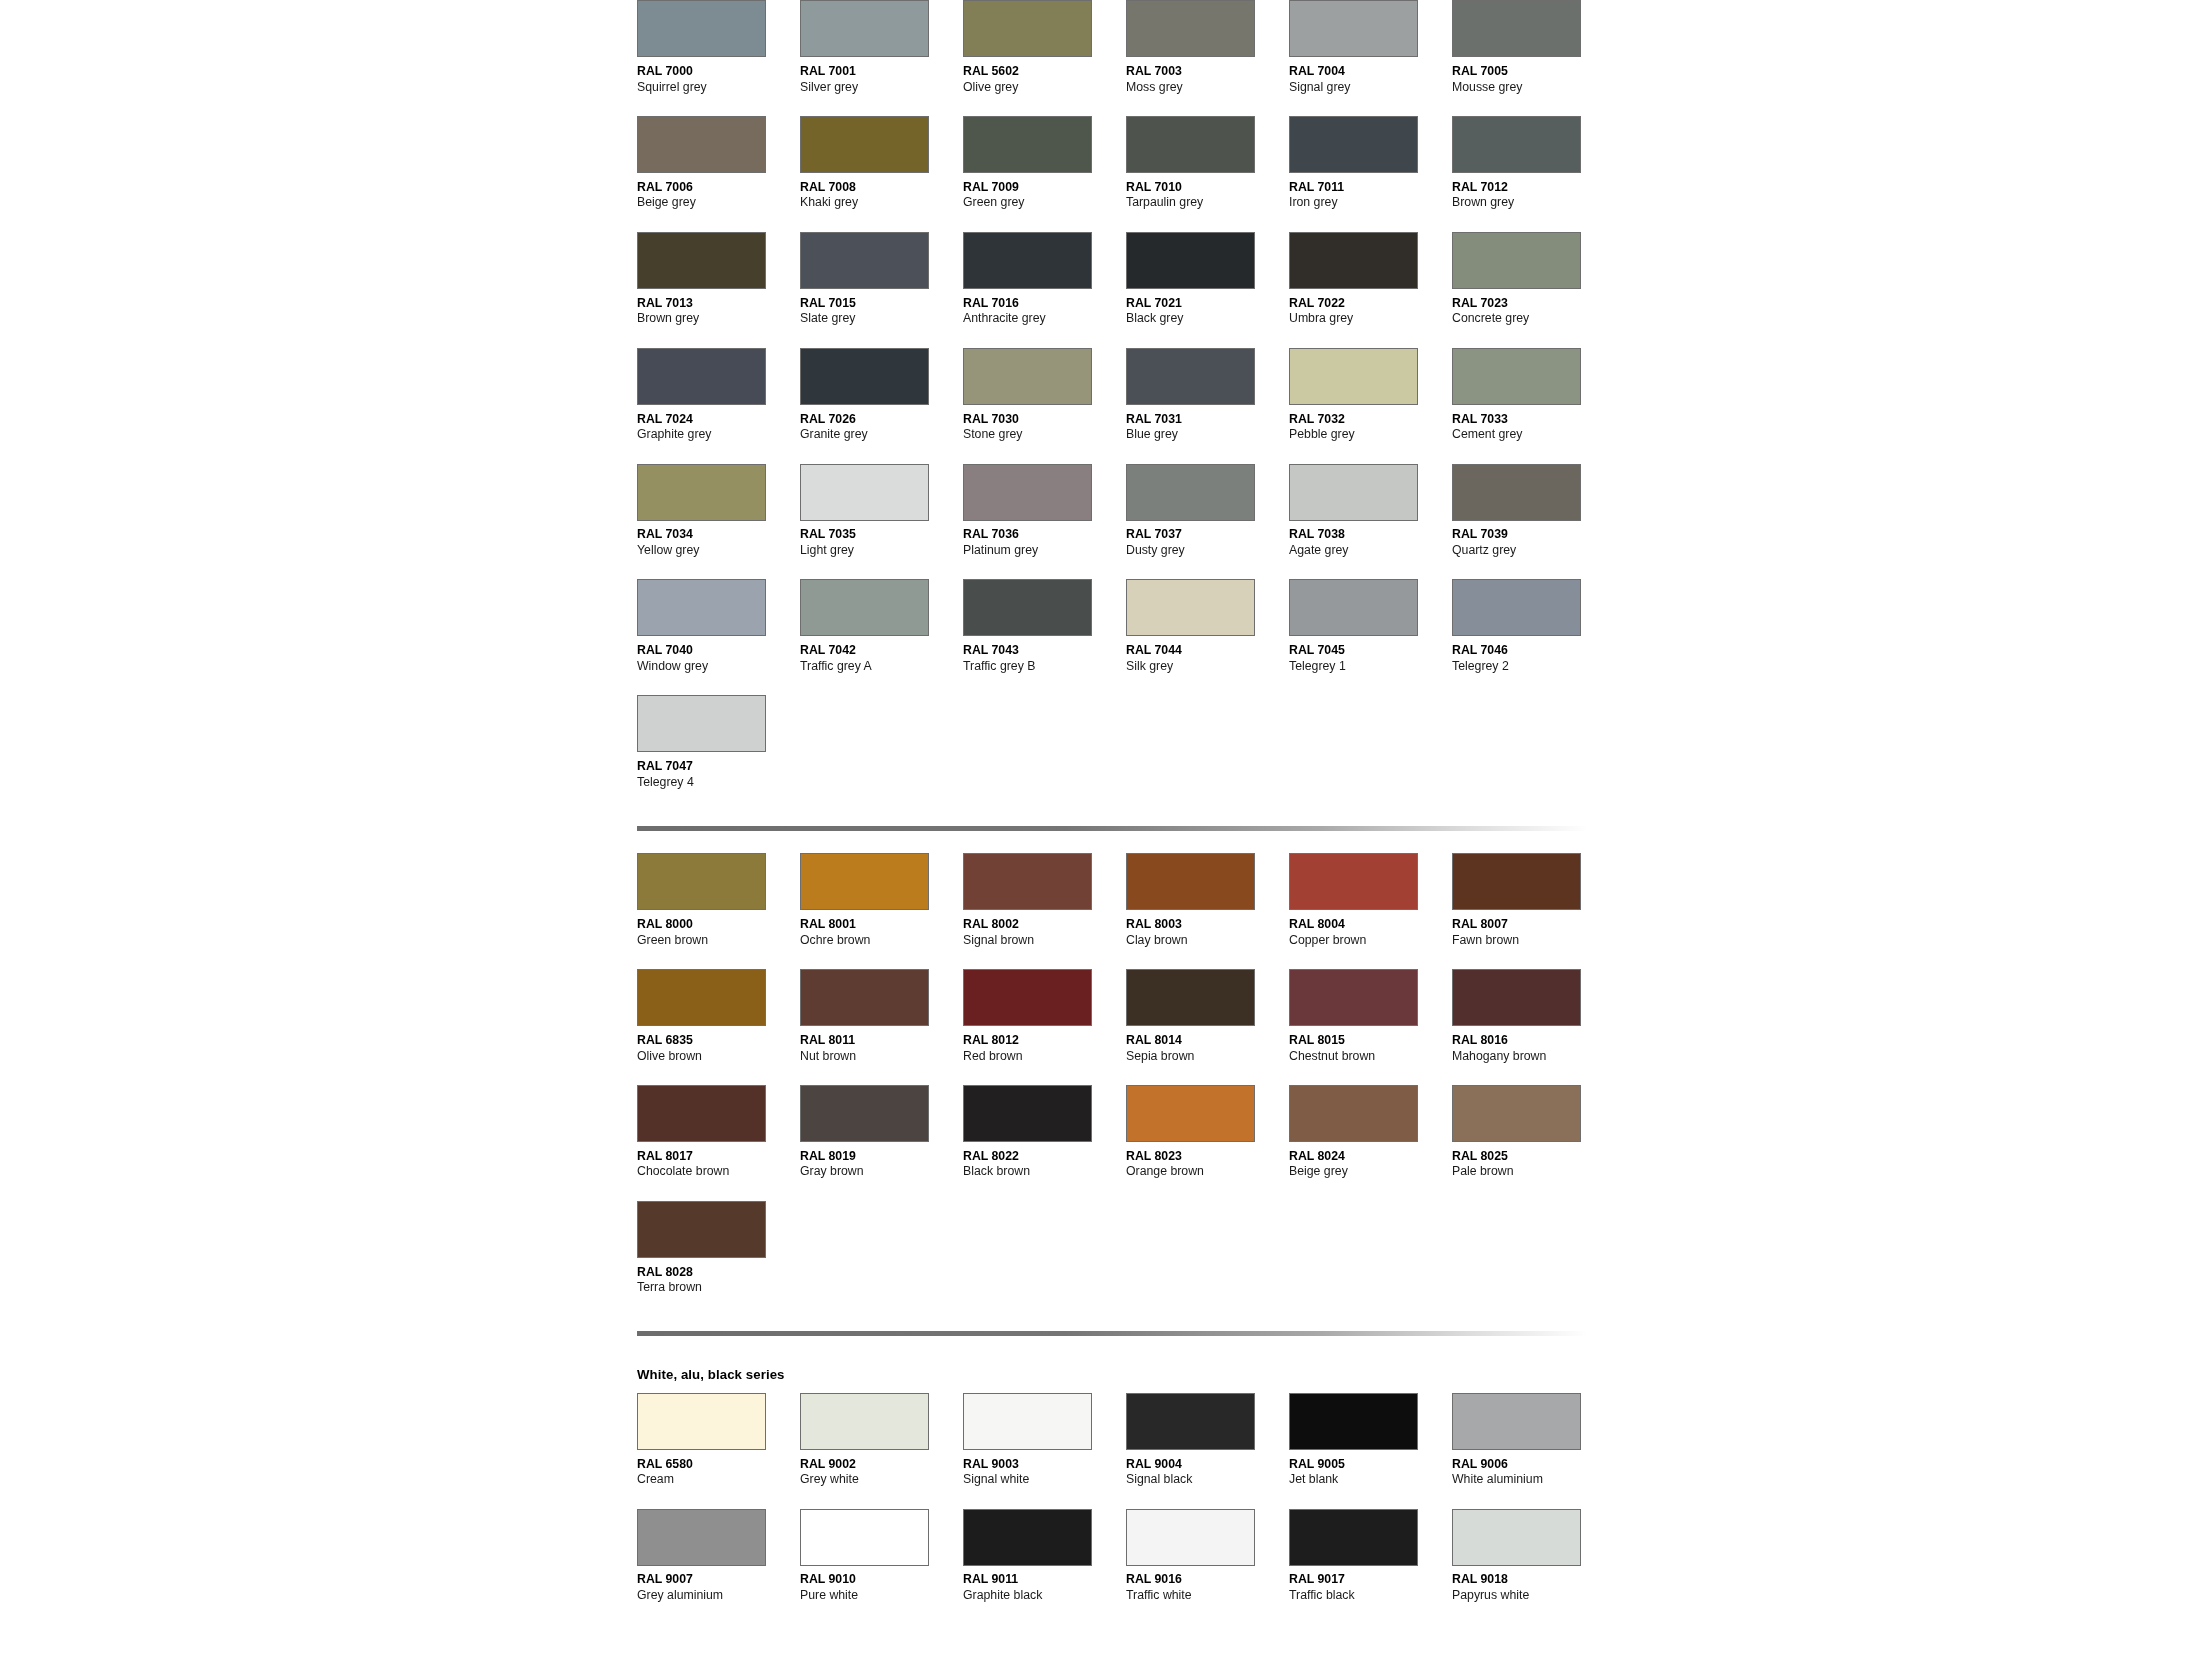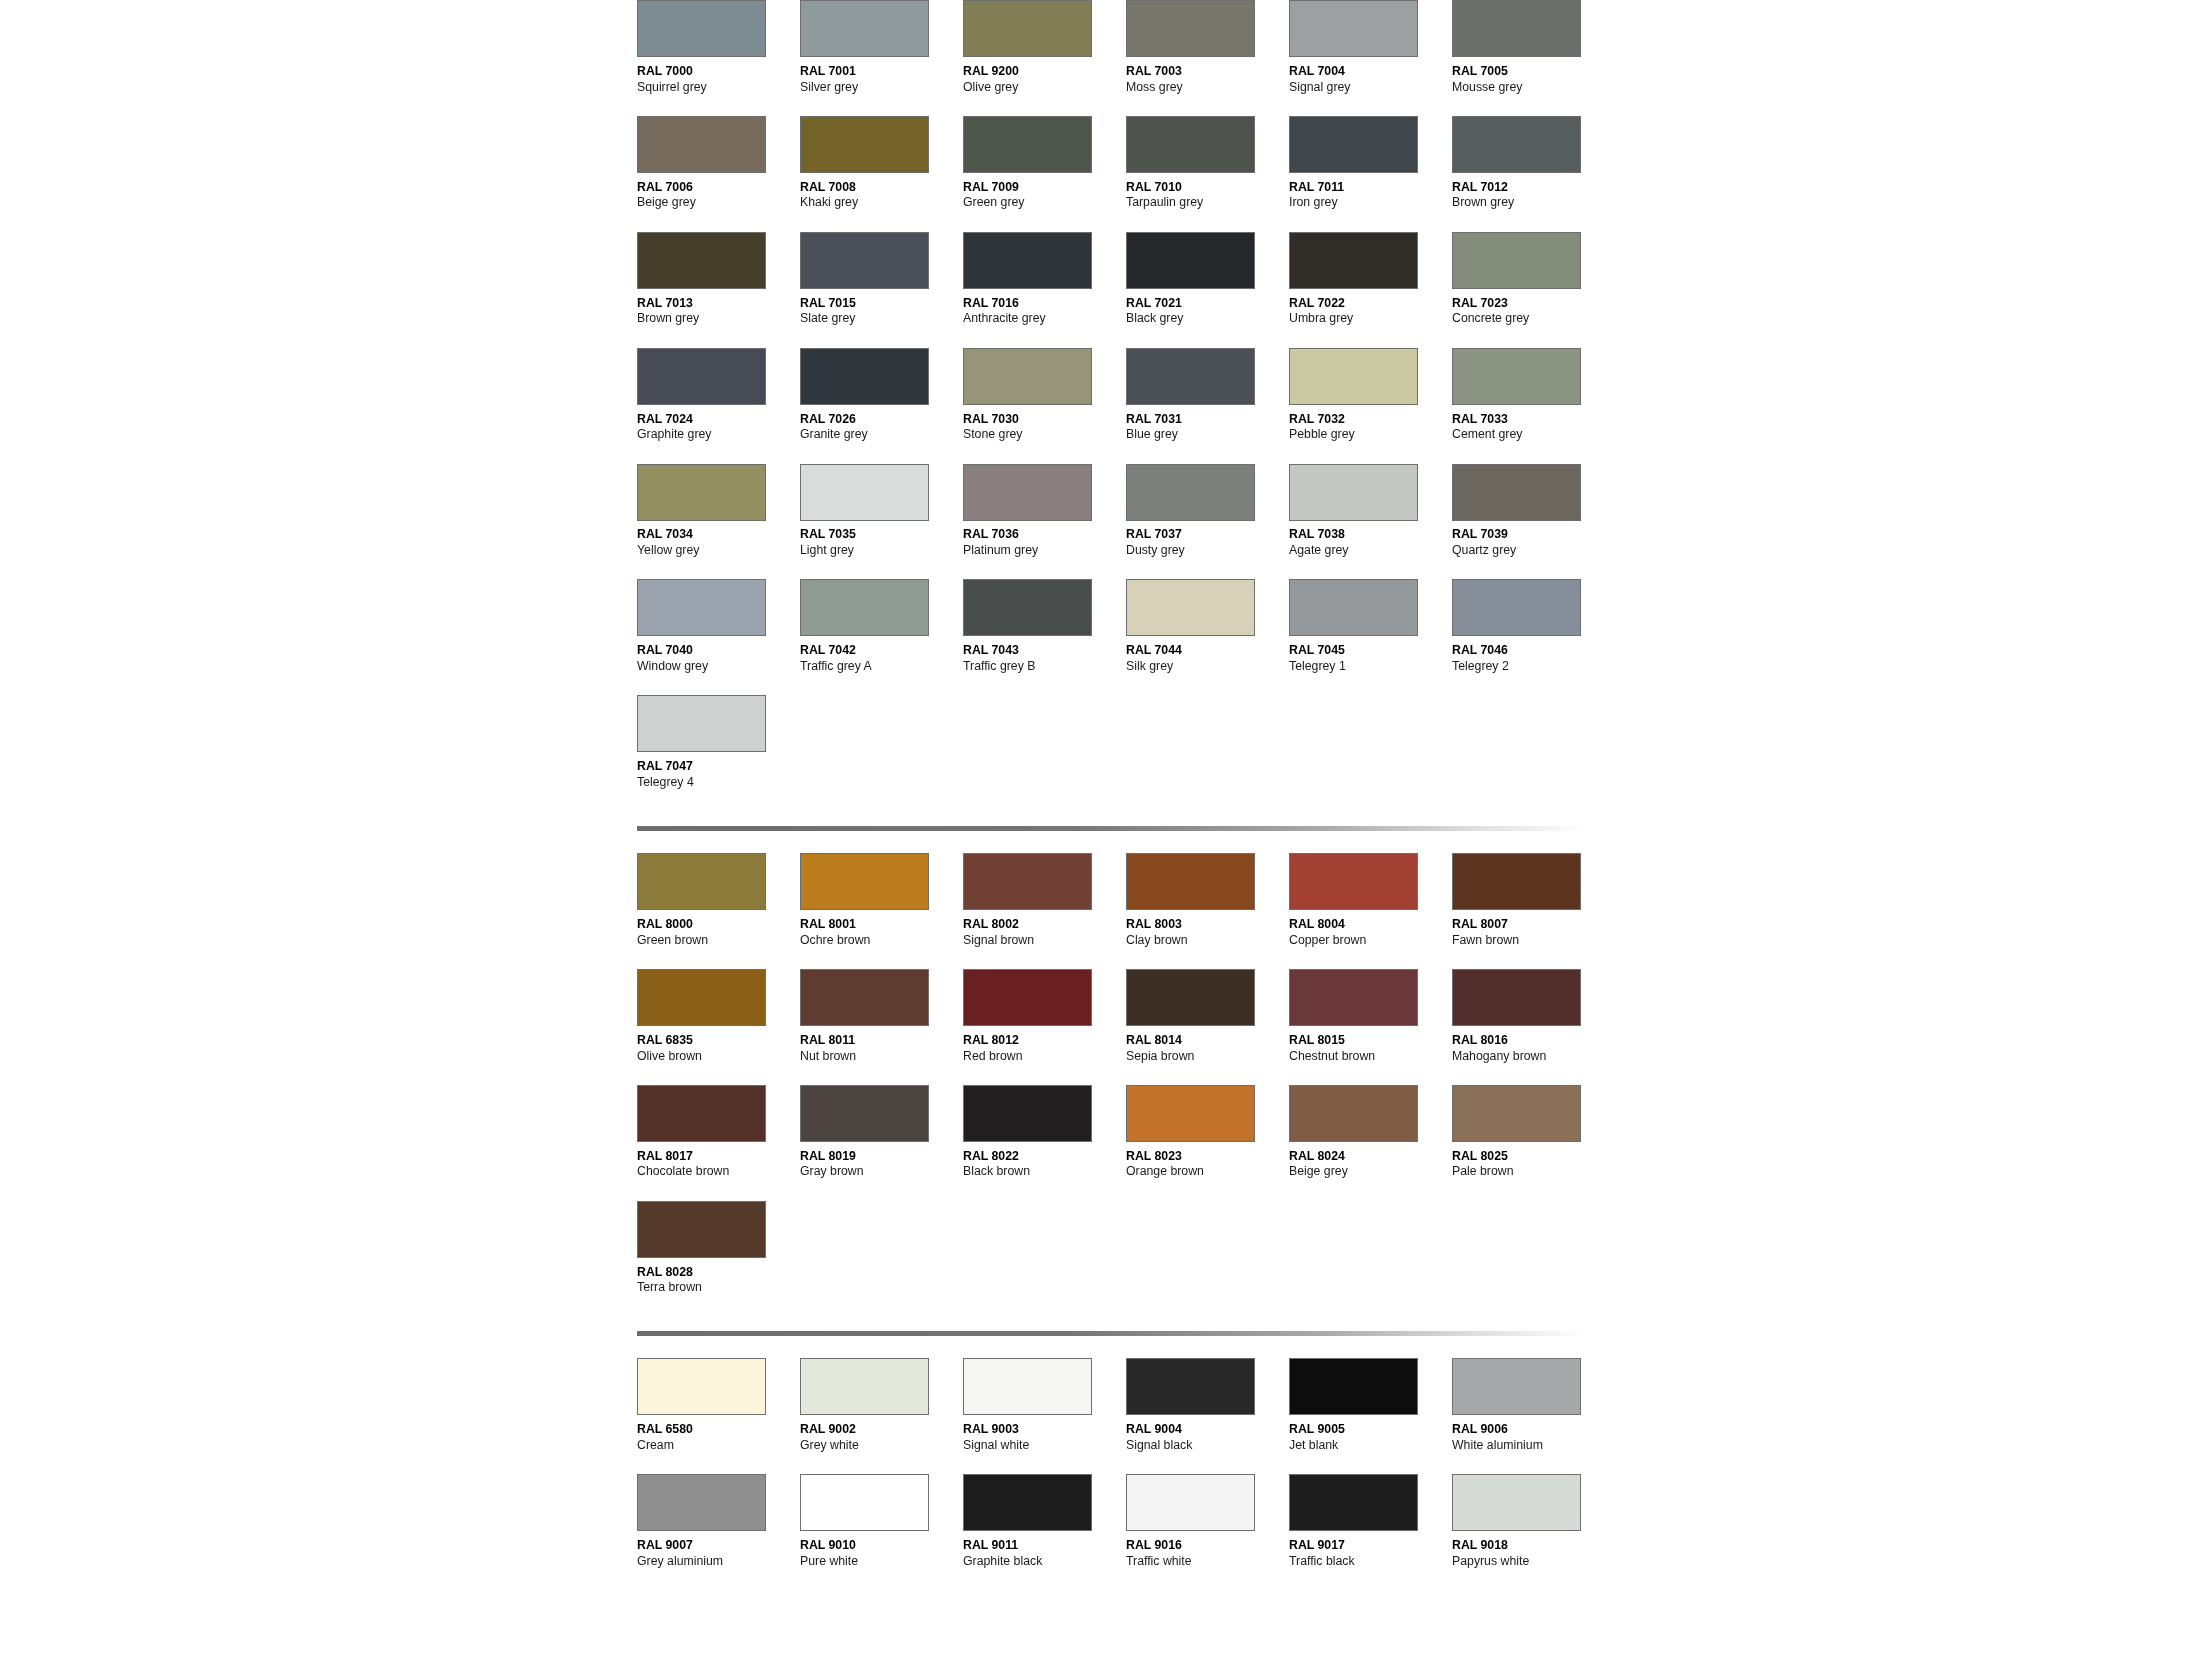--- a/index.html
+++ b/index.html
@@ -94,21 +94,21 @@
             <div class="swatch-code">RAL 7000</div>
             <div class="swatch-name">Squirrel grey</div>
           </div>
           <div class="swatch-cell">
             <div class="swatch-chip" style="background-color: rgb(143, 154, 157); border-color: rgb(110, 110, 110);"></div>
             <div class="swatch-code">RAL 7001</div>
             <div class="swatch-name">Silver grey</div>
           </div>
           <div class="swatch-cell">
             <div class="swatch-chip" style="background-color: rgb(130, 127, 87); border-color: rgb(110, 110, 110);"></div>
-            <div class="swatch-code">RAL 9200</div>
+            <div class="swatch-code">RAL 5602</div>
             <div class="swatch-name">Olive grey</div>
           </div>
           <div class="swatch-cell">
             <div class="swatch-chip" style="background-color: rgb(118, 118, 108); border-color: rgb(110, 110, 110);"></div>
             <div class="swatch-code">RAL 7003</div>
             <div class="swatch-name">Moss grey</div>
           </div>
           <div class="swatch-cell">
             <div class="swatch-chip" style="background-color: rgb(157, 160, 160); border-color: rgb(110, 110, 110);"></div>
             <div class="swatch-code">RAL 7004</div>
@@ -375,20 +375,21 @@
             <div class="swatch-chip" style="background-color: rgb(85, 57, 43); border-color: rgb(110, 110, 110);"></div>
             <div class="swatch-code">RAL 8028</div>
             <div class="swatch-name">Terra brown</div>
           </div>
         </div>
     </section>
 
     <hr class="divider">
 
     <section class="series">
+      <h2 class="series-title">White, alu, black series</h2>
       <div class="swatch-grid">
           <div class="swatch-cell">
             <div class="swatch-chip" style="background-color: rgb(253, 244, 220); border-color: rgb(110, 110, 110);"></div>
             <div class="swatch-code">RAL 6580</div>
             <div class="swatch-name">Cream</div>
           </div>
           <div class="swatch-cell">
             <div class="swatch-chip" style="background-color: rgb(228, 231, 220); border-color: rgb(110, 110, 110);"></div>
             <div class="swatch-code">RAL 9002</div>
             <div class="swatch-name">Grey white</div>

